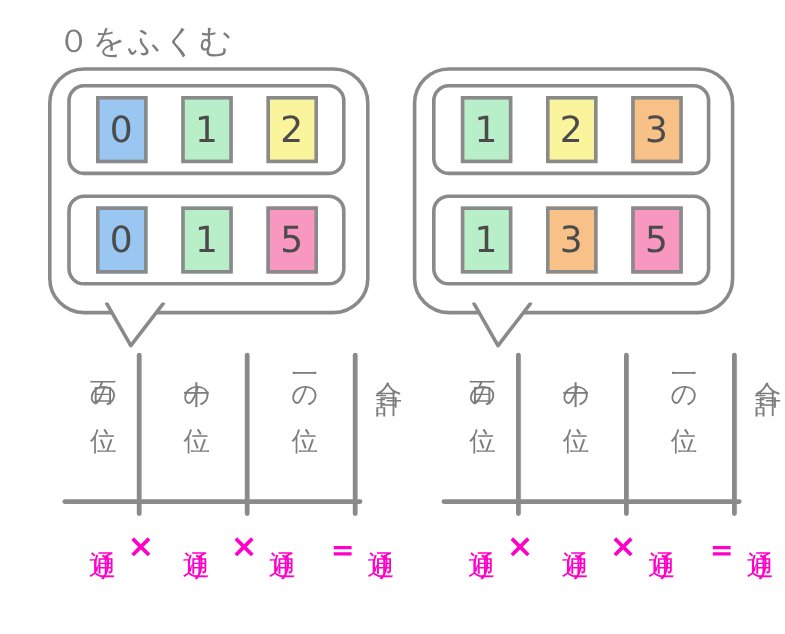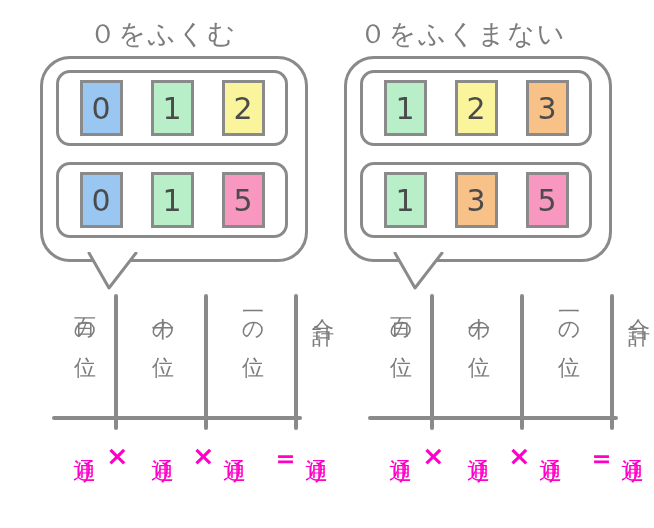--- a/index.html
+++ b/index.html
@@ -1,21 +1,21 @@
 <!DOCTYPE html>
 <html><head>
 <meta charset="utf-8">
 <style>
   html,body { margin:0; padding:0; background:#ffffff; }
   .canvas {
     position:relative; width:654px; height:528px; background:#ffffff;
     font-family:"DejaVu Sans","Liberation Sans",sans-serif; overflow:hidden;
   }
   .title {
-    position:absolute; top:16px; width:230px; text-align:center;
+    position:absolute; top:16px; width:230px; 
     font-size:27px; color:#7d7d7d; letter-spacing:2px; white-space:nowrap;
   }
   .bubble {
     position:absolute; top:56px; width:262px; height:200px;
     border:3px solid #8a8a8a; border-radius:30px; background:#ffffff;
   }
   .cardrow {
     position:absolute; left:13px; width:226px; height:70px;
     border:3px solid #8a8a8a; border-radius:14px;
     display:flex; align-items:center; justify-content:center; gap:28px;
@@ -55,21 +55,20 @@
   }
   .fu1 { left:18px; } .fu2 { left:96px; } .fu3 { left:168px; } .fu4 { left:250px; }
   .fx1 { left:54px; } .fx2 { left:140px; } .feq { left:220px; }
 </style>
 </head>
 <body>
 
 <div class="canvas">
 
   <div class="title" style="left:48px">０をふくむ</div>
-  <div class="title" style="left:348px">０をふくまない</div>
 
   <div class="bubble" style="left:40px">
     <div class="cardrow r1">
       <div class="card" style="background: rgb(154, 198, 242);">0</div>
       <div class="card" style="background: rgb(184, 238, 200);">1</div>
       <div class="card" style="background: rgb(250, 244, 156);">2</div>
     </div>
     <div class="cardrow r2">
       <div class="card" style="background: rgb(154, 198, 242);">0</div>
       <div class="card" style="background: rgb(184, 238, 200);">1</div>

